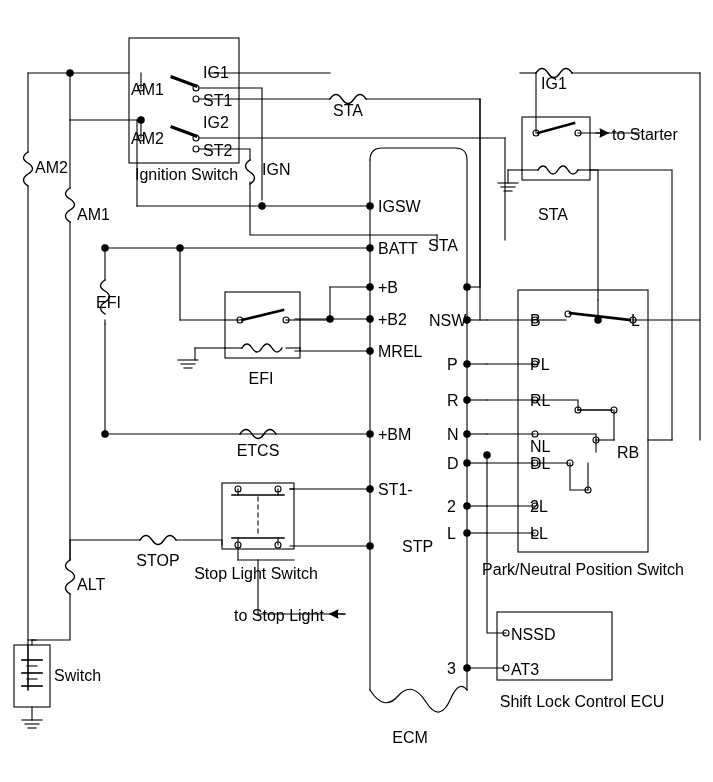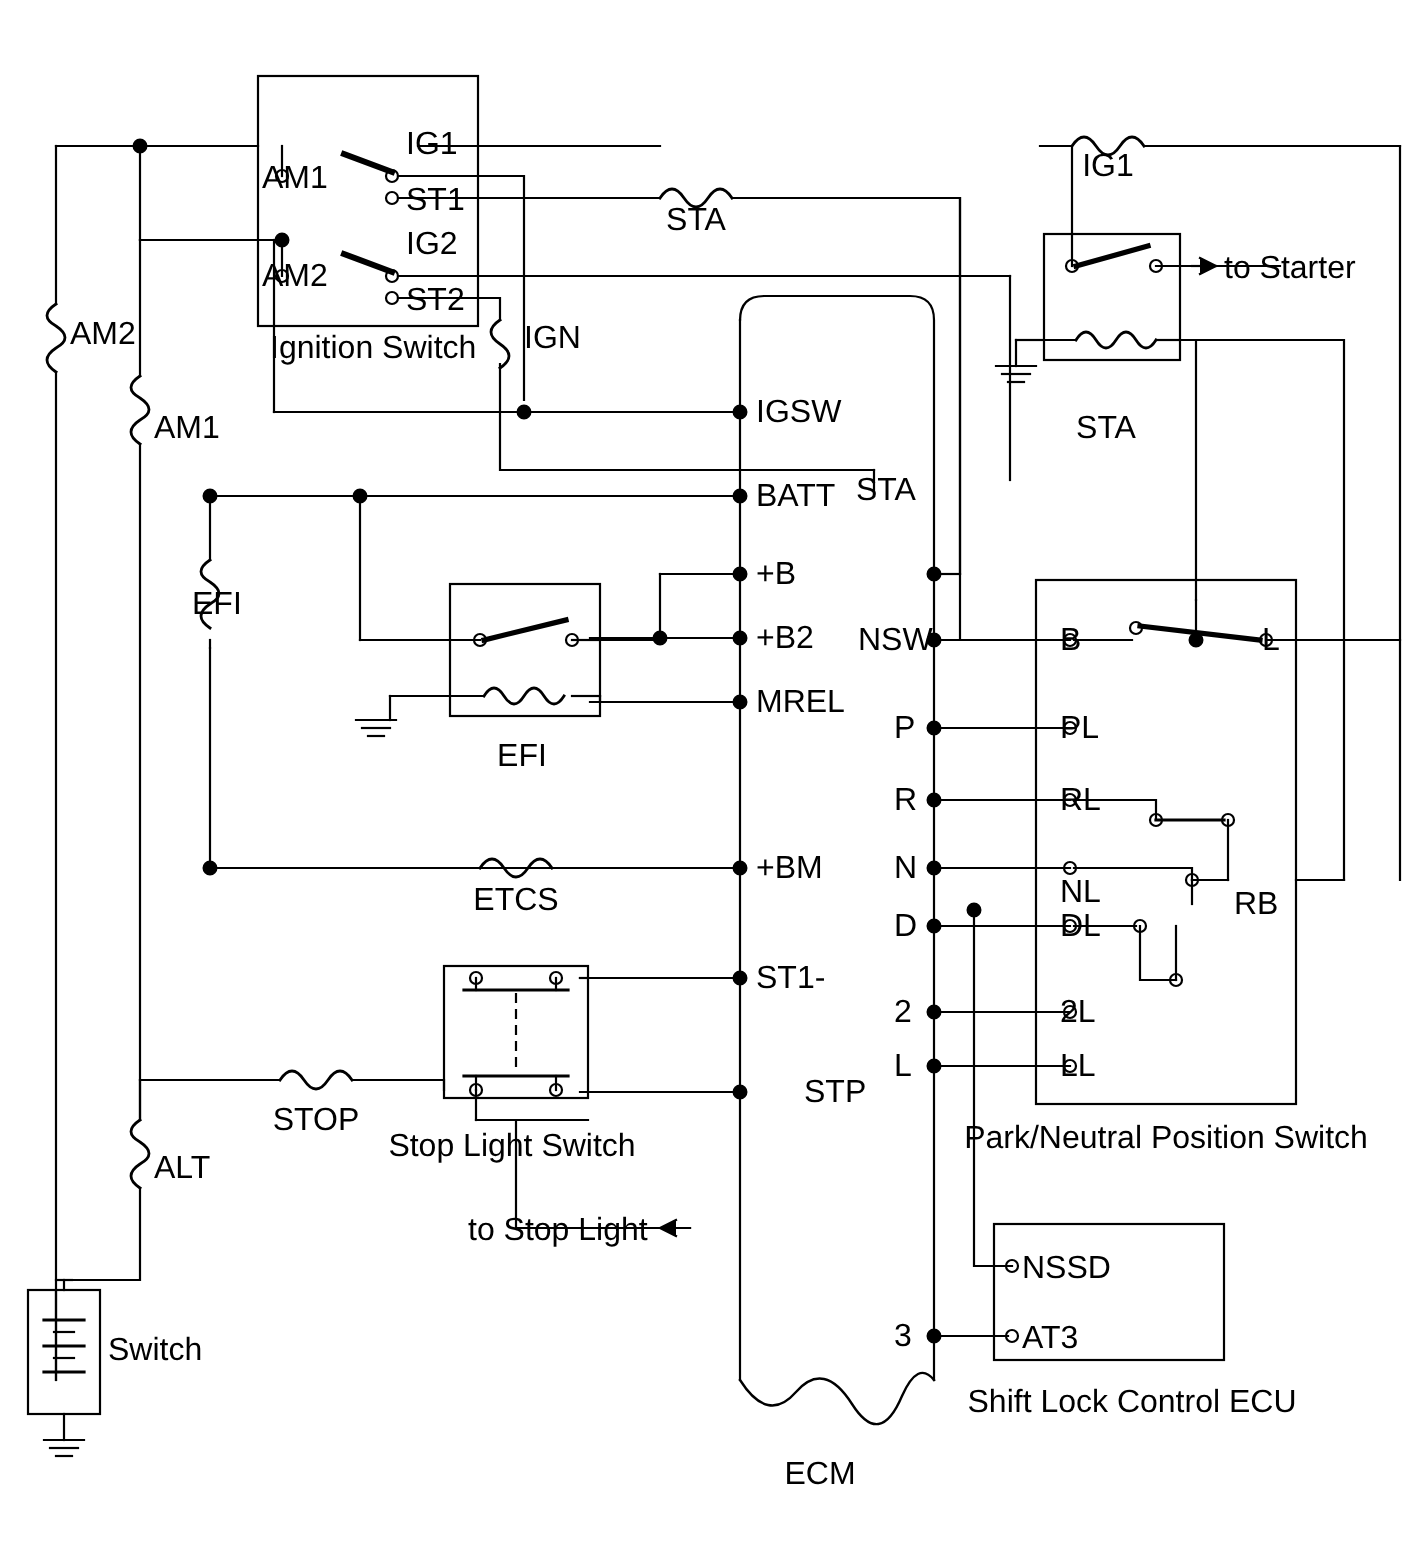--- a/index.html
+++ b/index.html
@@ -329,20 +329,20 @@
 <div class="lbl" style="left:530px;top:393px;">RL</div>
 <div class="lbl" style="left:530px;top:427px;margin-top:12px;">NL</div>
 <div class="lbl" style="left:530px;top:456px;">DL</div>
 <div class="lbl" style="left:530px;top:499px;">2L</div>
 <div class="lbl" style="left:530px;top:526px;">LL</div>
 <div class="lbl" style="left:617px;top:445px;">RB</div>
 <div class="lbl c" style="left:583px;top:562px;">Park/Neutral Position Switch</div>
 
 <div class="lbl" style="left:511px;top:627px;">NSSD</div>
 <div class="lbl" style="left:511px;top:662px;">AT3</div>
-<div class="lbl c" style="left:566px;top:694px;text-align:center;">Shift Lock Control ECU</div>
+<div class="lbl c" style="left:582px;top:694px;text-align:center;">Shift Lock Control ECU</div>
 
 <div class="lbl c" style="left:261px;top:371px;">EFI</div>
 <div class="lbl c" style="left:256px;top:566px;">Stop Light Switch</div>
 <div class="lbl" style="left:234px;top:608px;text-align:right;">to Stop Light</div>
 <div class="lbl" style="left:54px;top:668px;">Switch</div>
 
 </div>
 
 </body></html>

